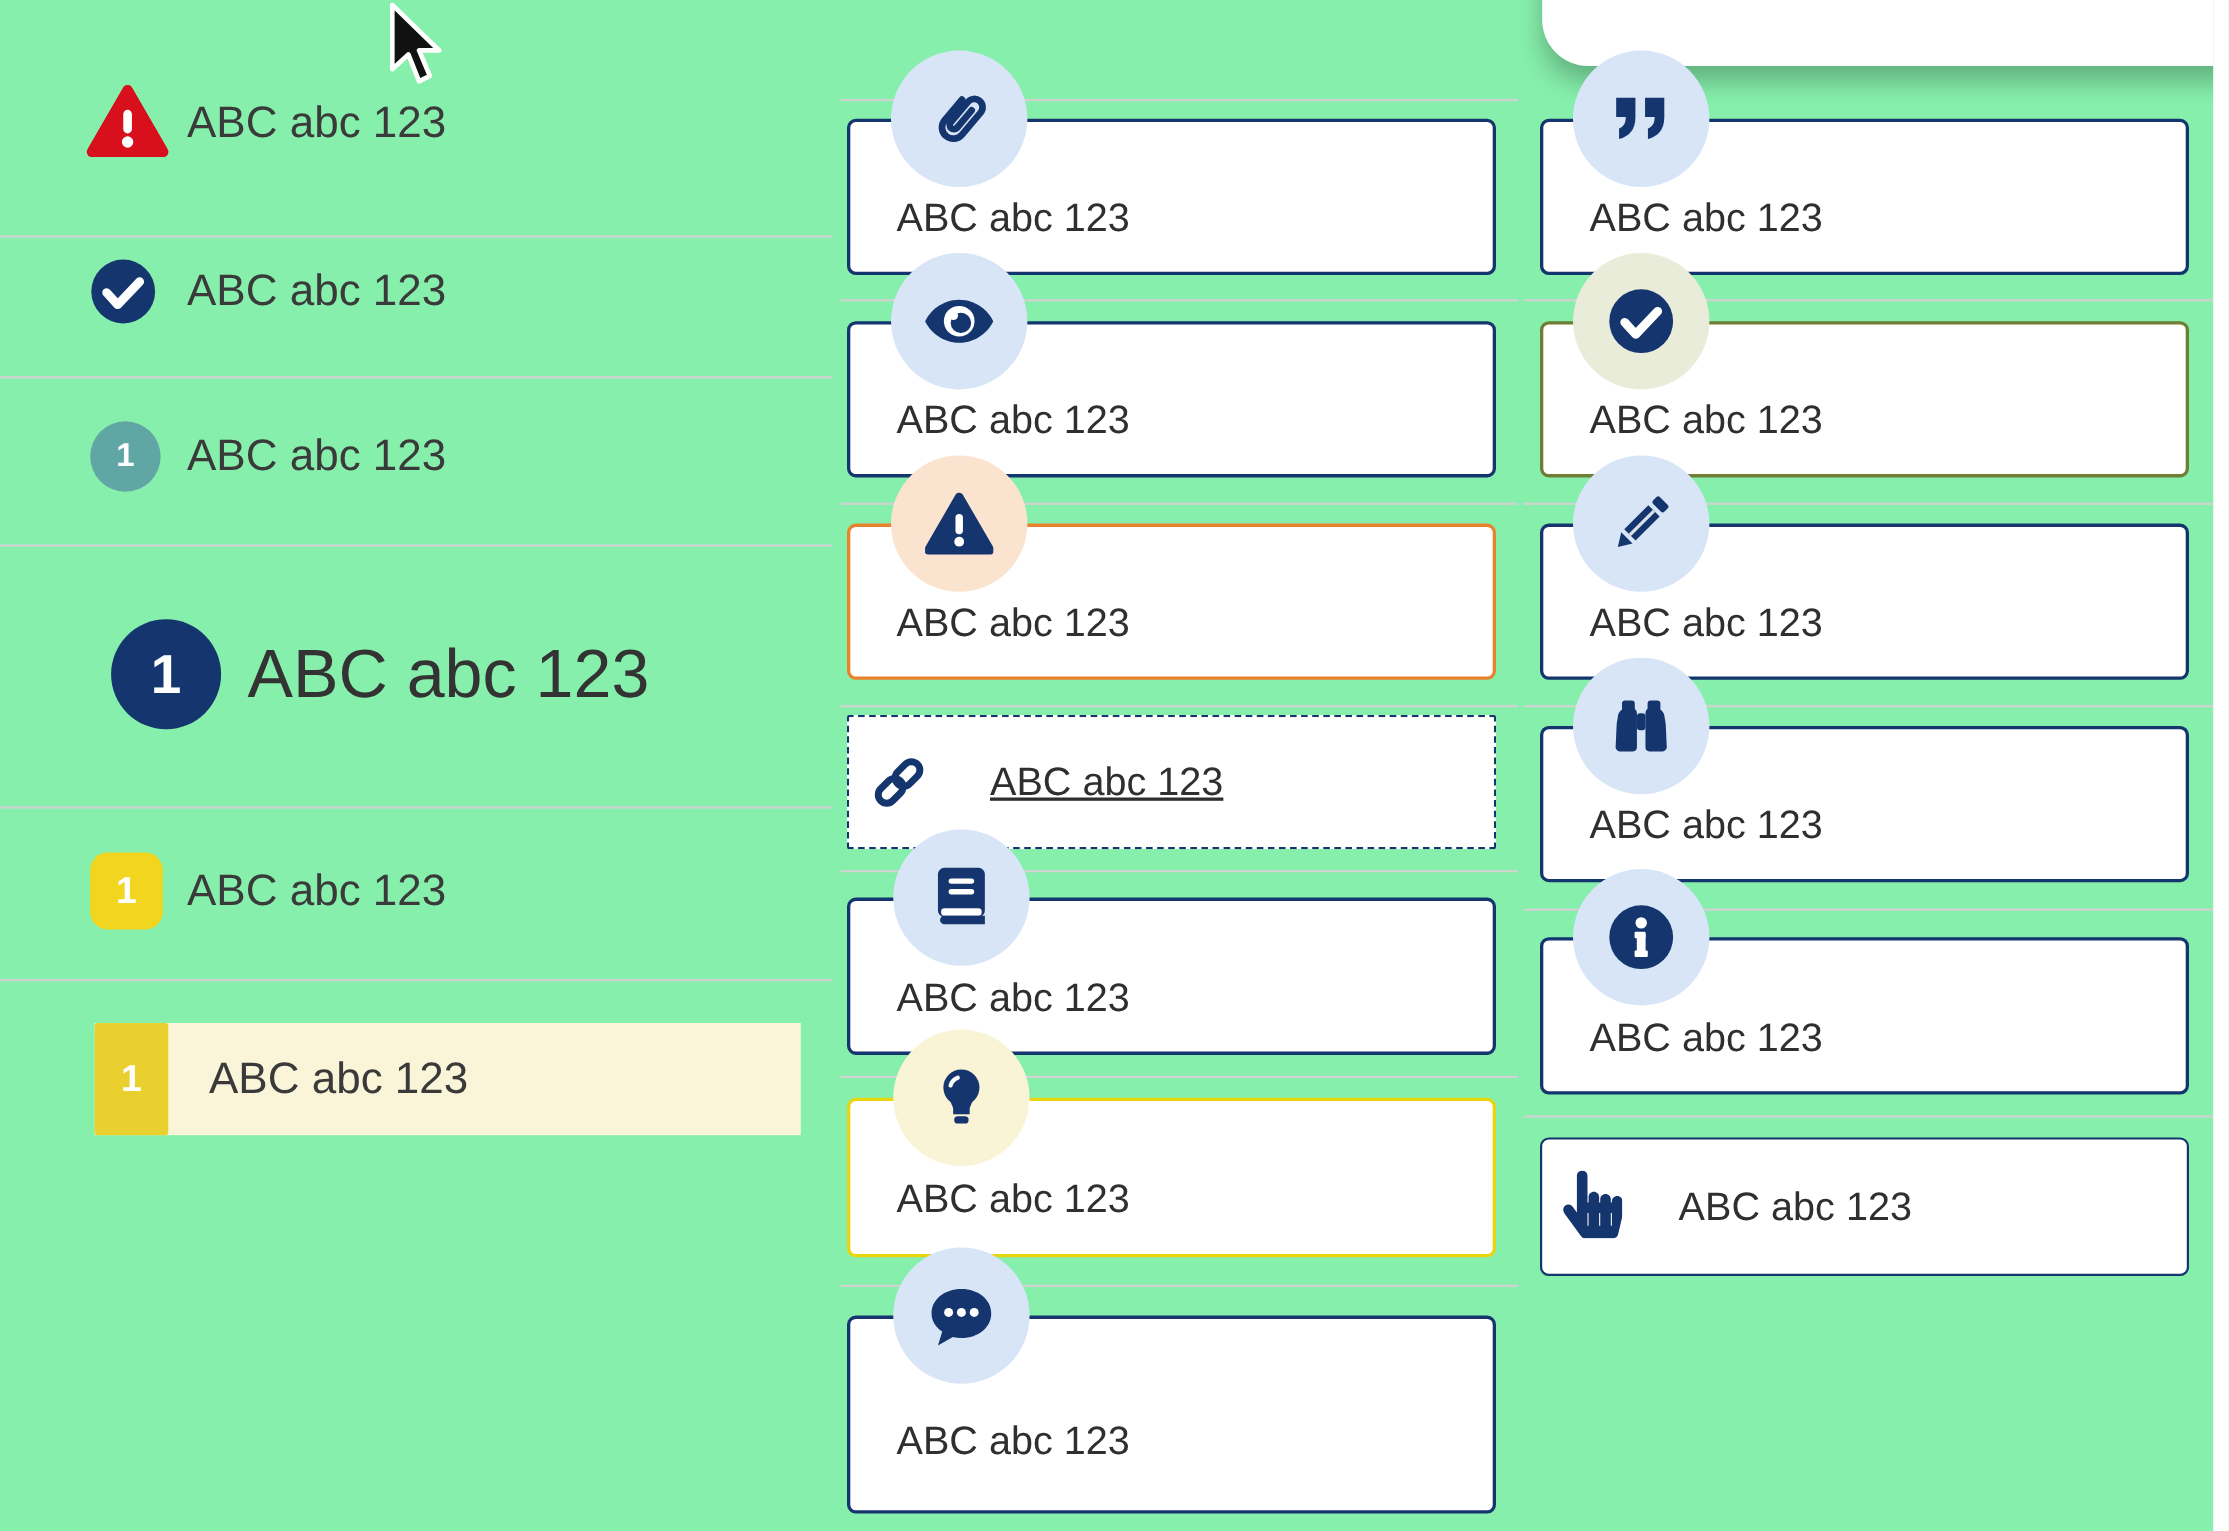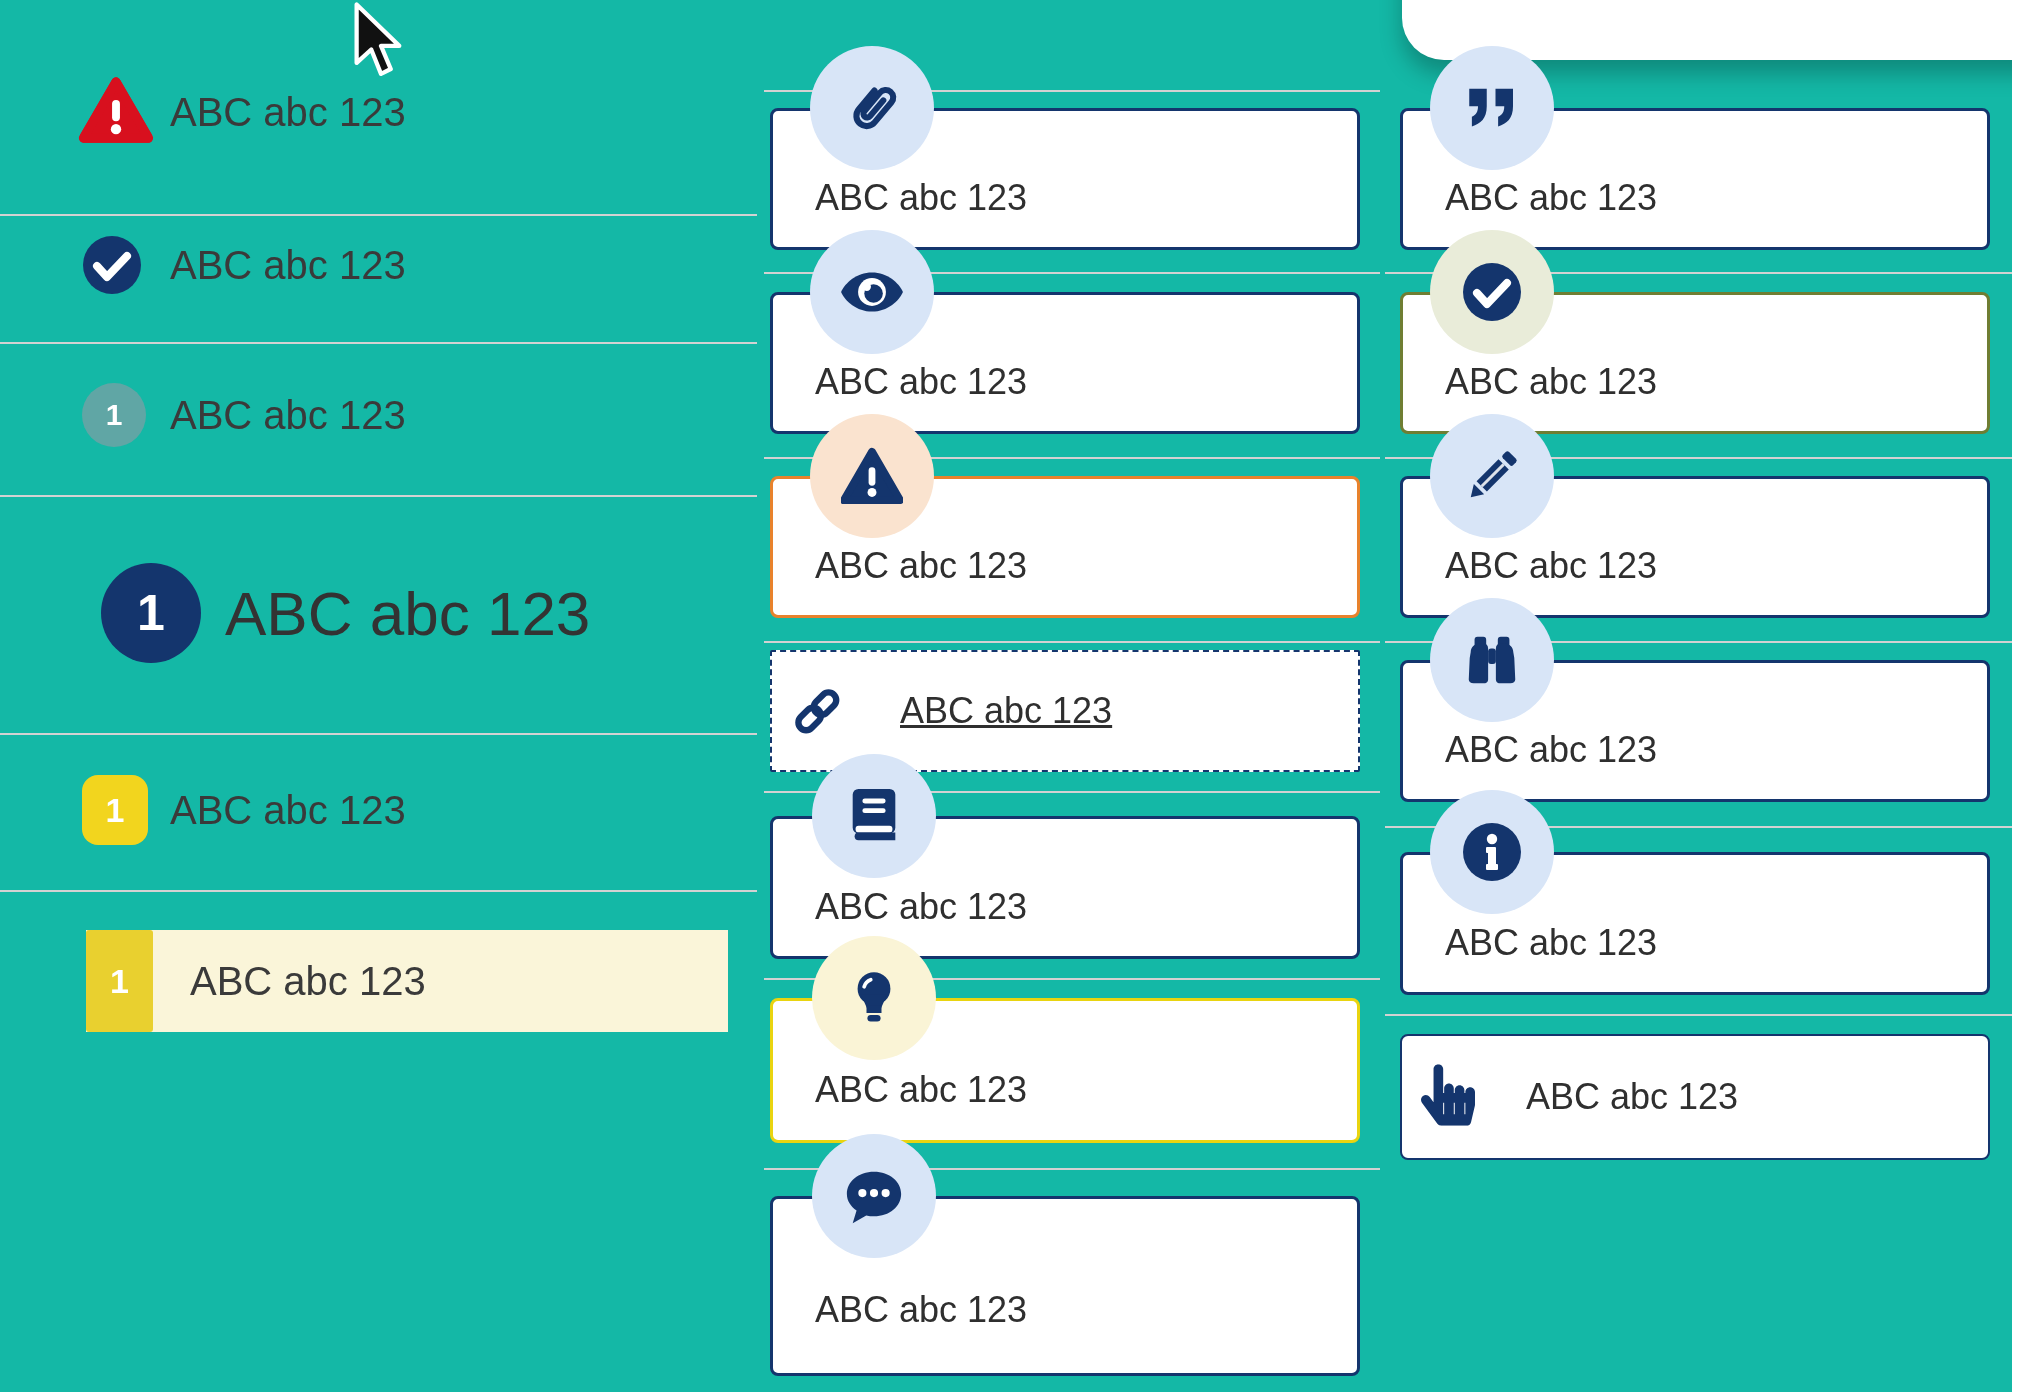--- a/index.html
+++ b/index.html
@@ -5,21 +5,21 @@
   :root{
     --navy:#14356d; --red:#d8101e; --teal:#60a6a5; --orange:#e8822c;
     --yellow:#e9d410; --olive:#6f7e33; --lightblue:#d8e5f7; --peach:#fae3cf;
     --paleyellow:#faf4d6; --paleolive:#e9ecd9; --badge-yellow:#f2d51e;
     --badge-yellow-muted:#e9d02f; --highlight:#faf5d9; --divider:#d2d2d2;
     --text:#3a3a3a; --text-dark:#2f2f2f;
   }
   *{margin:0;padding:0;box-sizing:border-box}
   html,body{background:#fff}
   body{font-family:"Liberation Sans","DejaVu Sans",sans-serif;}
-  .stage{position:relative;width:2012px;height:1392px;background:#14b8a6;overflow:hidden}
+  .stage{position:relative;width:2012px;height:1392px;background:#86efac;overflow:hidden}
 
   .divider{position:absolute;height:2px;background:var(--divider)}
   .ldiv{left:0;width:757px}
   .mdiv{left:764px;width:616px}
   .rdiv{left:1385px;width:641px}
 
   
   .ltext{position:absolute;left:170px;transform:translateY(-50%);font-size:40px;color:var(--text);white-space:nowrap}
   .ltext.big{font-size:62px;color:#333;left:225px}
   .badge-circle{position:absolute;border-radius:50%;display:flex;align-items:center;justify-content:center;color:#fff;font-weight:bold}

